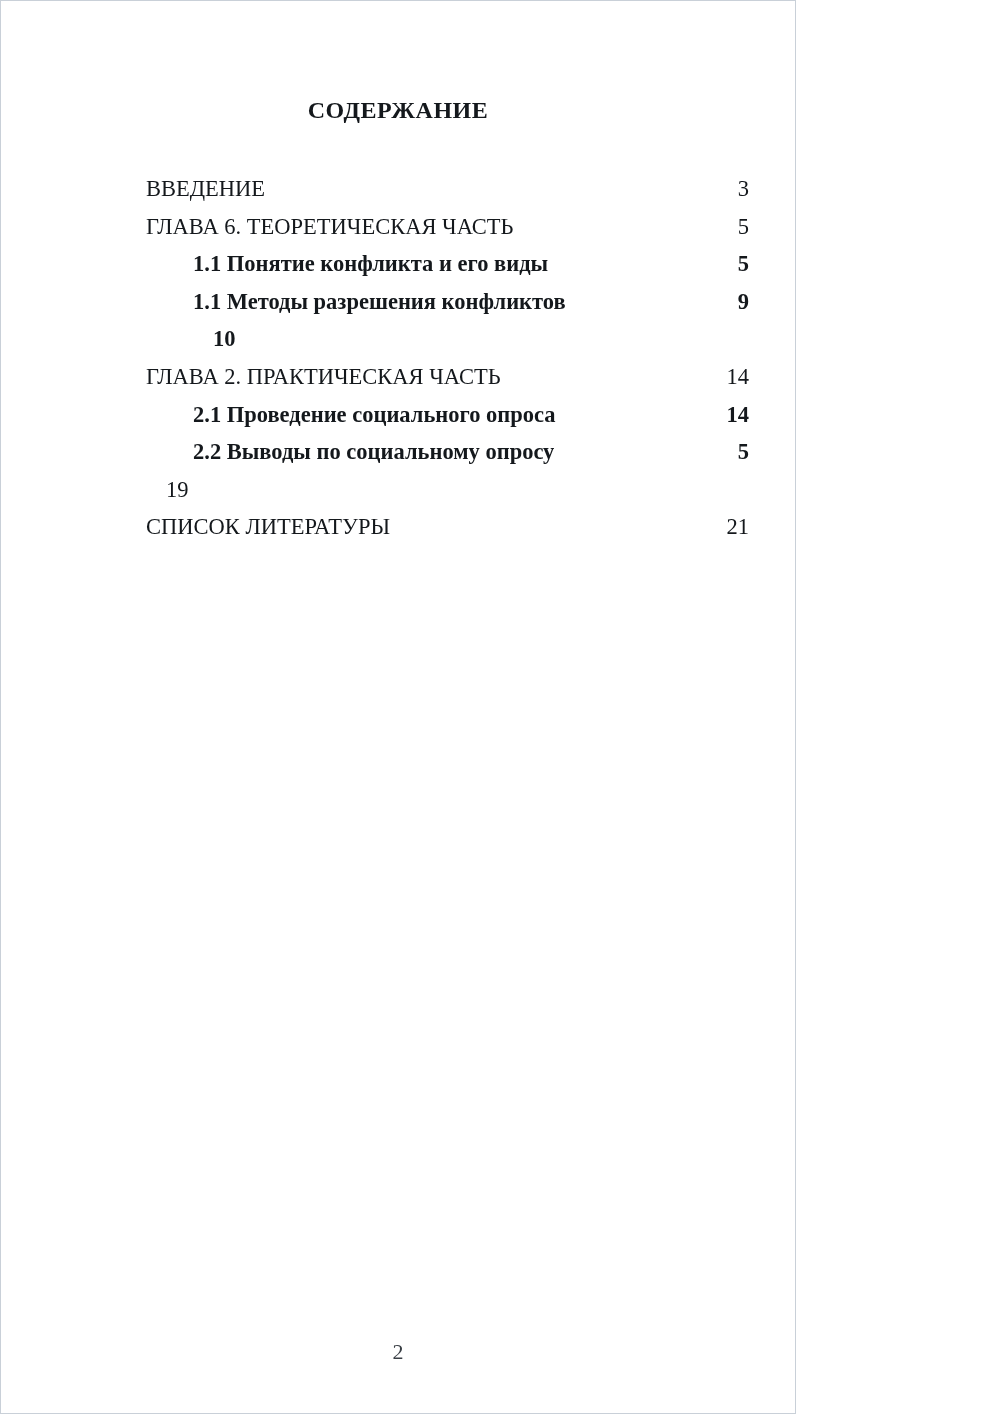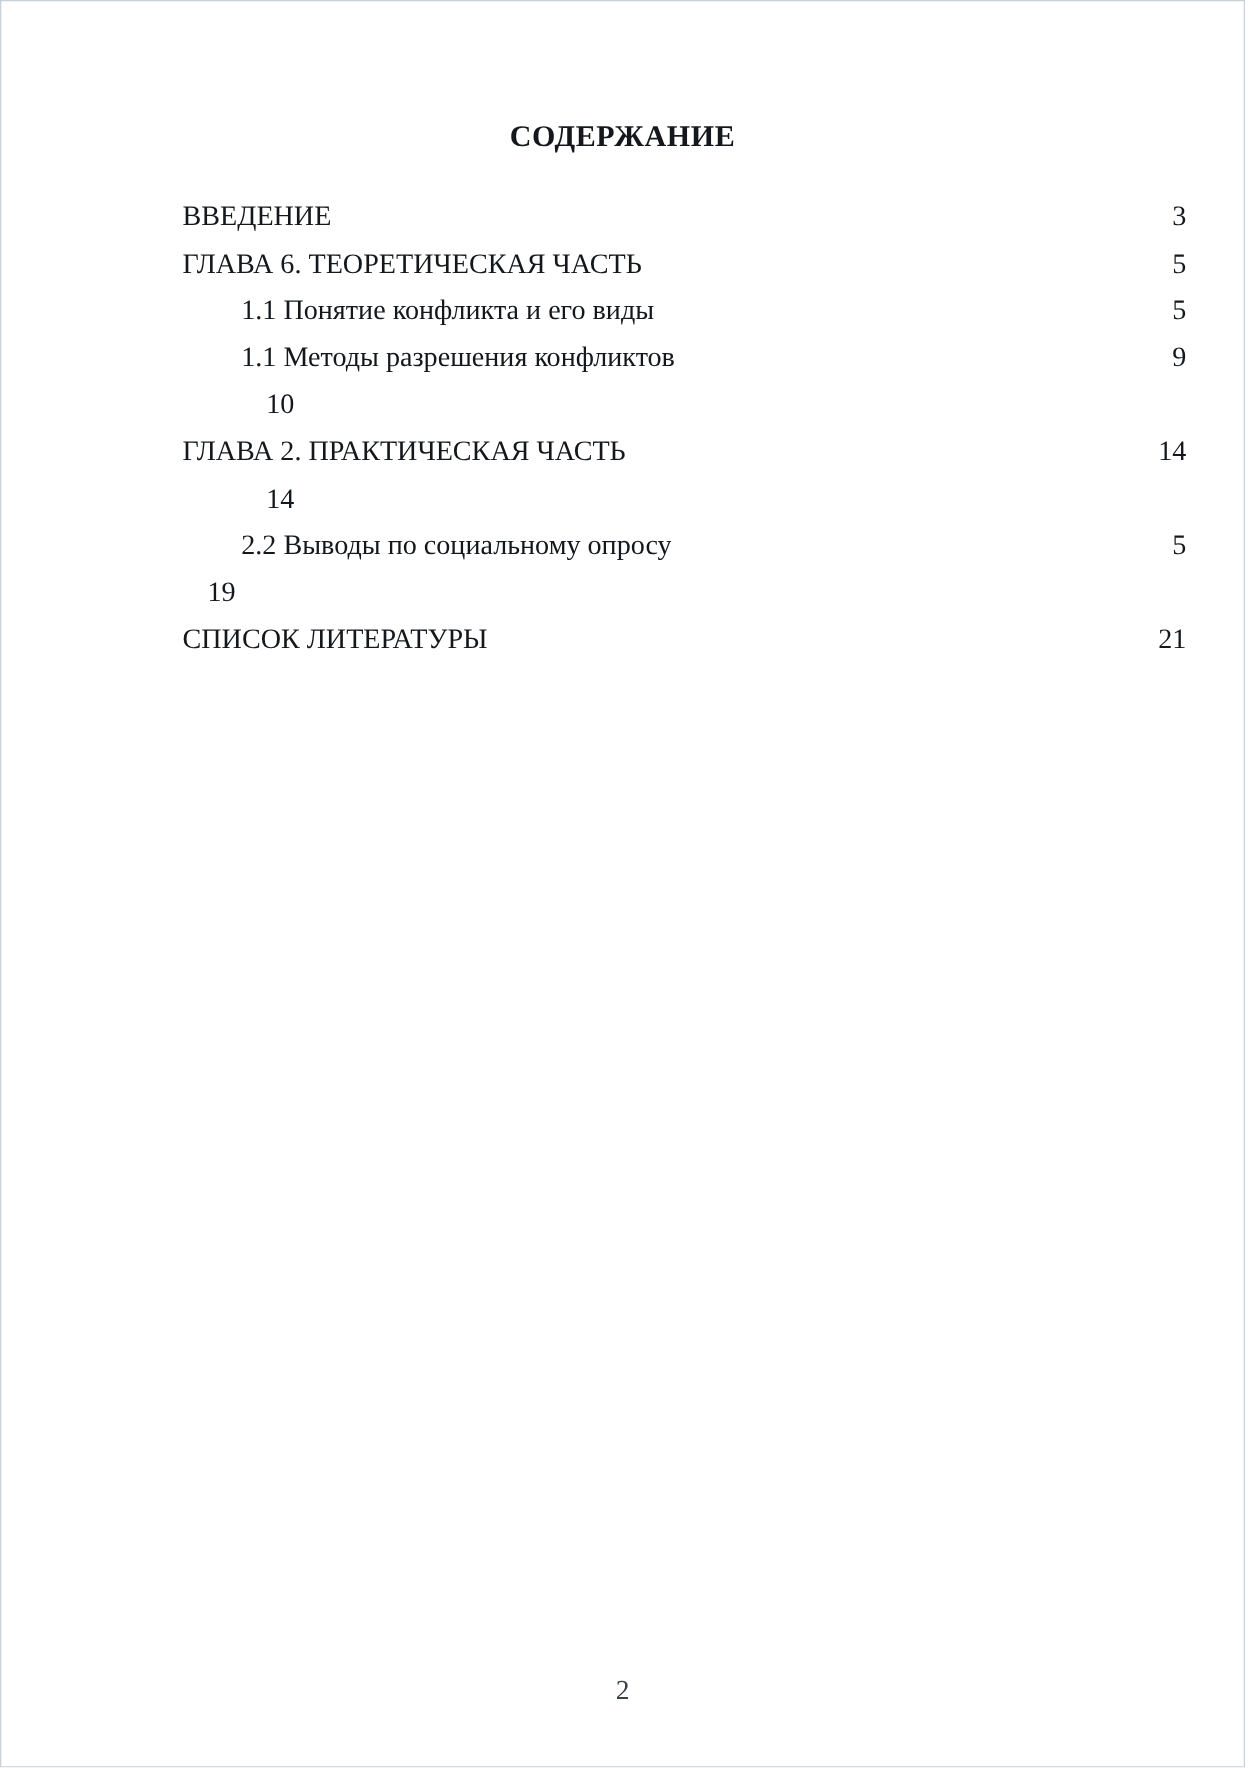--- a/index.html
+++ b/index.html
@@ -2,51 +2,52 @@
 <html><head>
 <meta charset="utf-8">
 <style>
   html, body {
     margin: 0;
     padding: 0;
     background: #ffffff;
   }
   .page {
     position: relative;
-    width: 996px;
+    width: 796px;
     height: 1414px;
     box-sizing: border-box;
     background: #ffffff;
     border: 1px solid #c9d0d8;
     font-family: "Liberation Serif", serif;
     color: #14181c;
     overflow: hidden;
   }
   .doc-title {
     padding-top: 96px;
     text-align: center;
     font-size: 24px;
     font-weight: bold;
     letter-spacing: 0.5px;
   }
   .toc {
-    margin-top: 30px;
+    margin-top: 46px;
     padding-left: 145px;
     padding-right: 46px;
   }
   .row {
     display: flex;
     justify-content: space-between;
     align-items: baseline;
     font-size: 22.5px;
     line-height: 37.6px;
     white-space: nowrap;
   }
   .row.indent {
     padding-left: 47px;
+    font-weight: bold;
   }
   .label {
     flex: 0 1 auto;
     overflow: hidden;
   }
   .pageno {
     flex: 0 0 auto;
     padding-left: 20px;
     text-align: right;
   }
@@ -93,20 +94,21 @@
     <div class="row indent">
       <span class="pageno">10</span>
     </div>
 
     <div class="row">
       <span class="label">ГЛАВА 2. ПРАКТИЧЕСКАЯ ЧАСТЬ</span>
       <span class="pageno">14</span>
     </div>
 
     <div class="row indent">
+      <span class="label">2.1 Проведение социального опроса</span>
       <span class="pageno">14</span>
     </div>
 
     <div class="row indent">
       <span class="label">2.2 Выводы по социальному опросу</span>
       <span class="pageno">5</span>
     </div>
 
     <div class="row">
       <span class="pageno">19</span>

